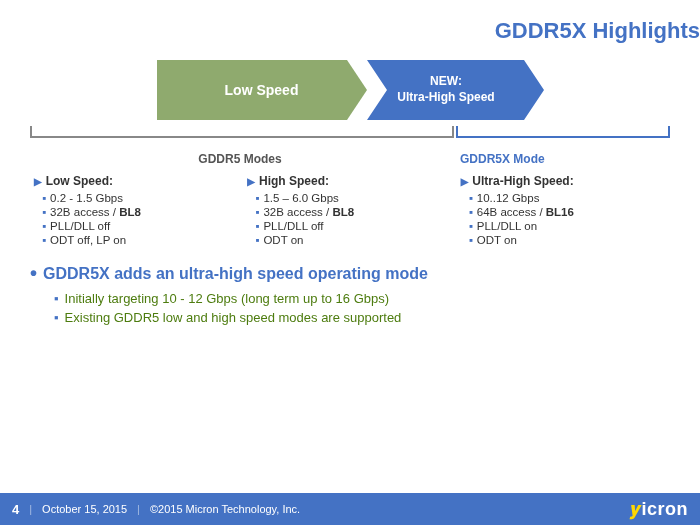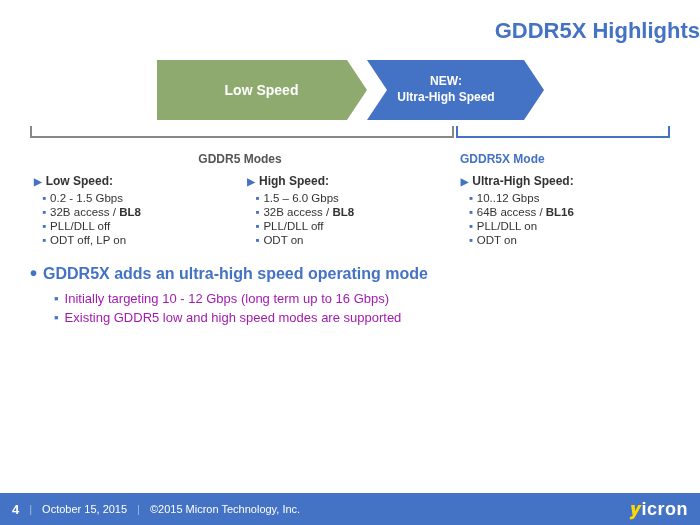--- a/index.html
+++ b/index.html
@@ -164,21 +164,21 @@
       content: '•';
       font-size: 20px;
       color: #4472C4;
     }
 
     .sub-bullet {
       display: flex;
       align-items: flex-start;
       margin-bottom: 4px;
       padding-left: 24px;
-      color: #a21caf;
+      color: #4d7c0f;
       font-size: 13px;
     }
 
     .sub-bullet::before {
       content: '▪';
       color: #4472C4;
       margin-right: 6px;
       flex-shrink: 0;
     }
 

